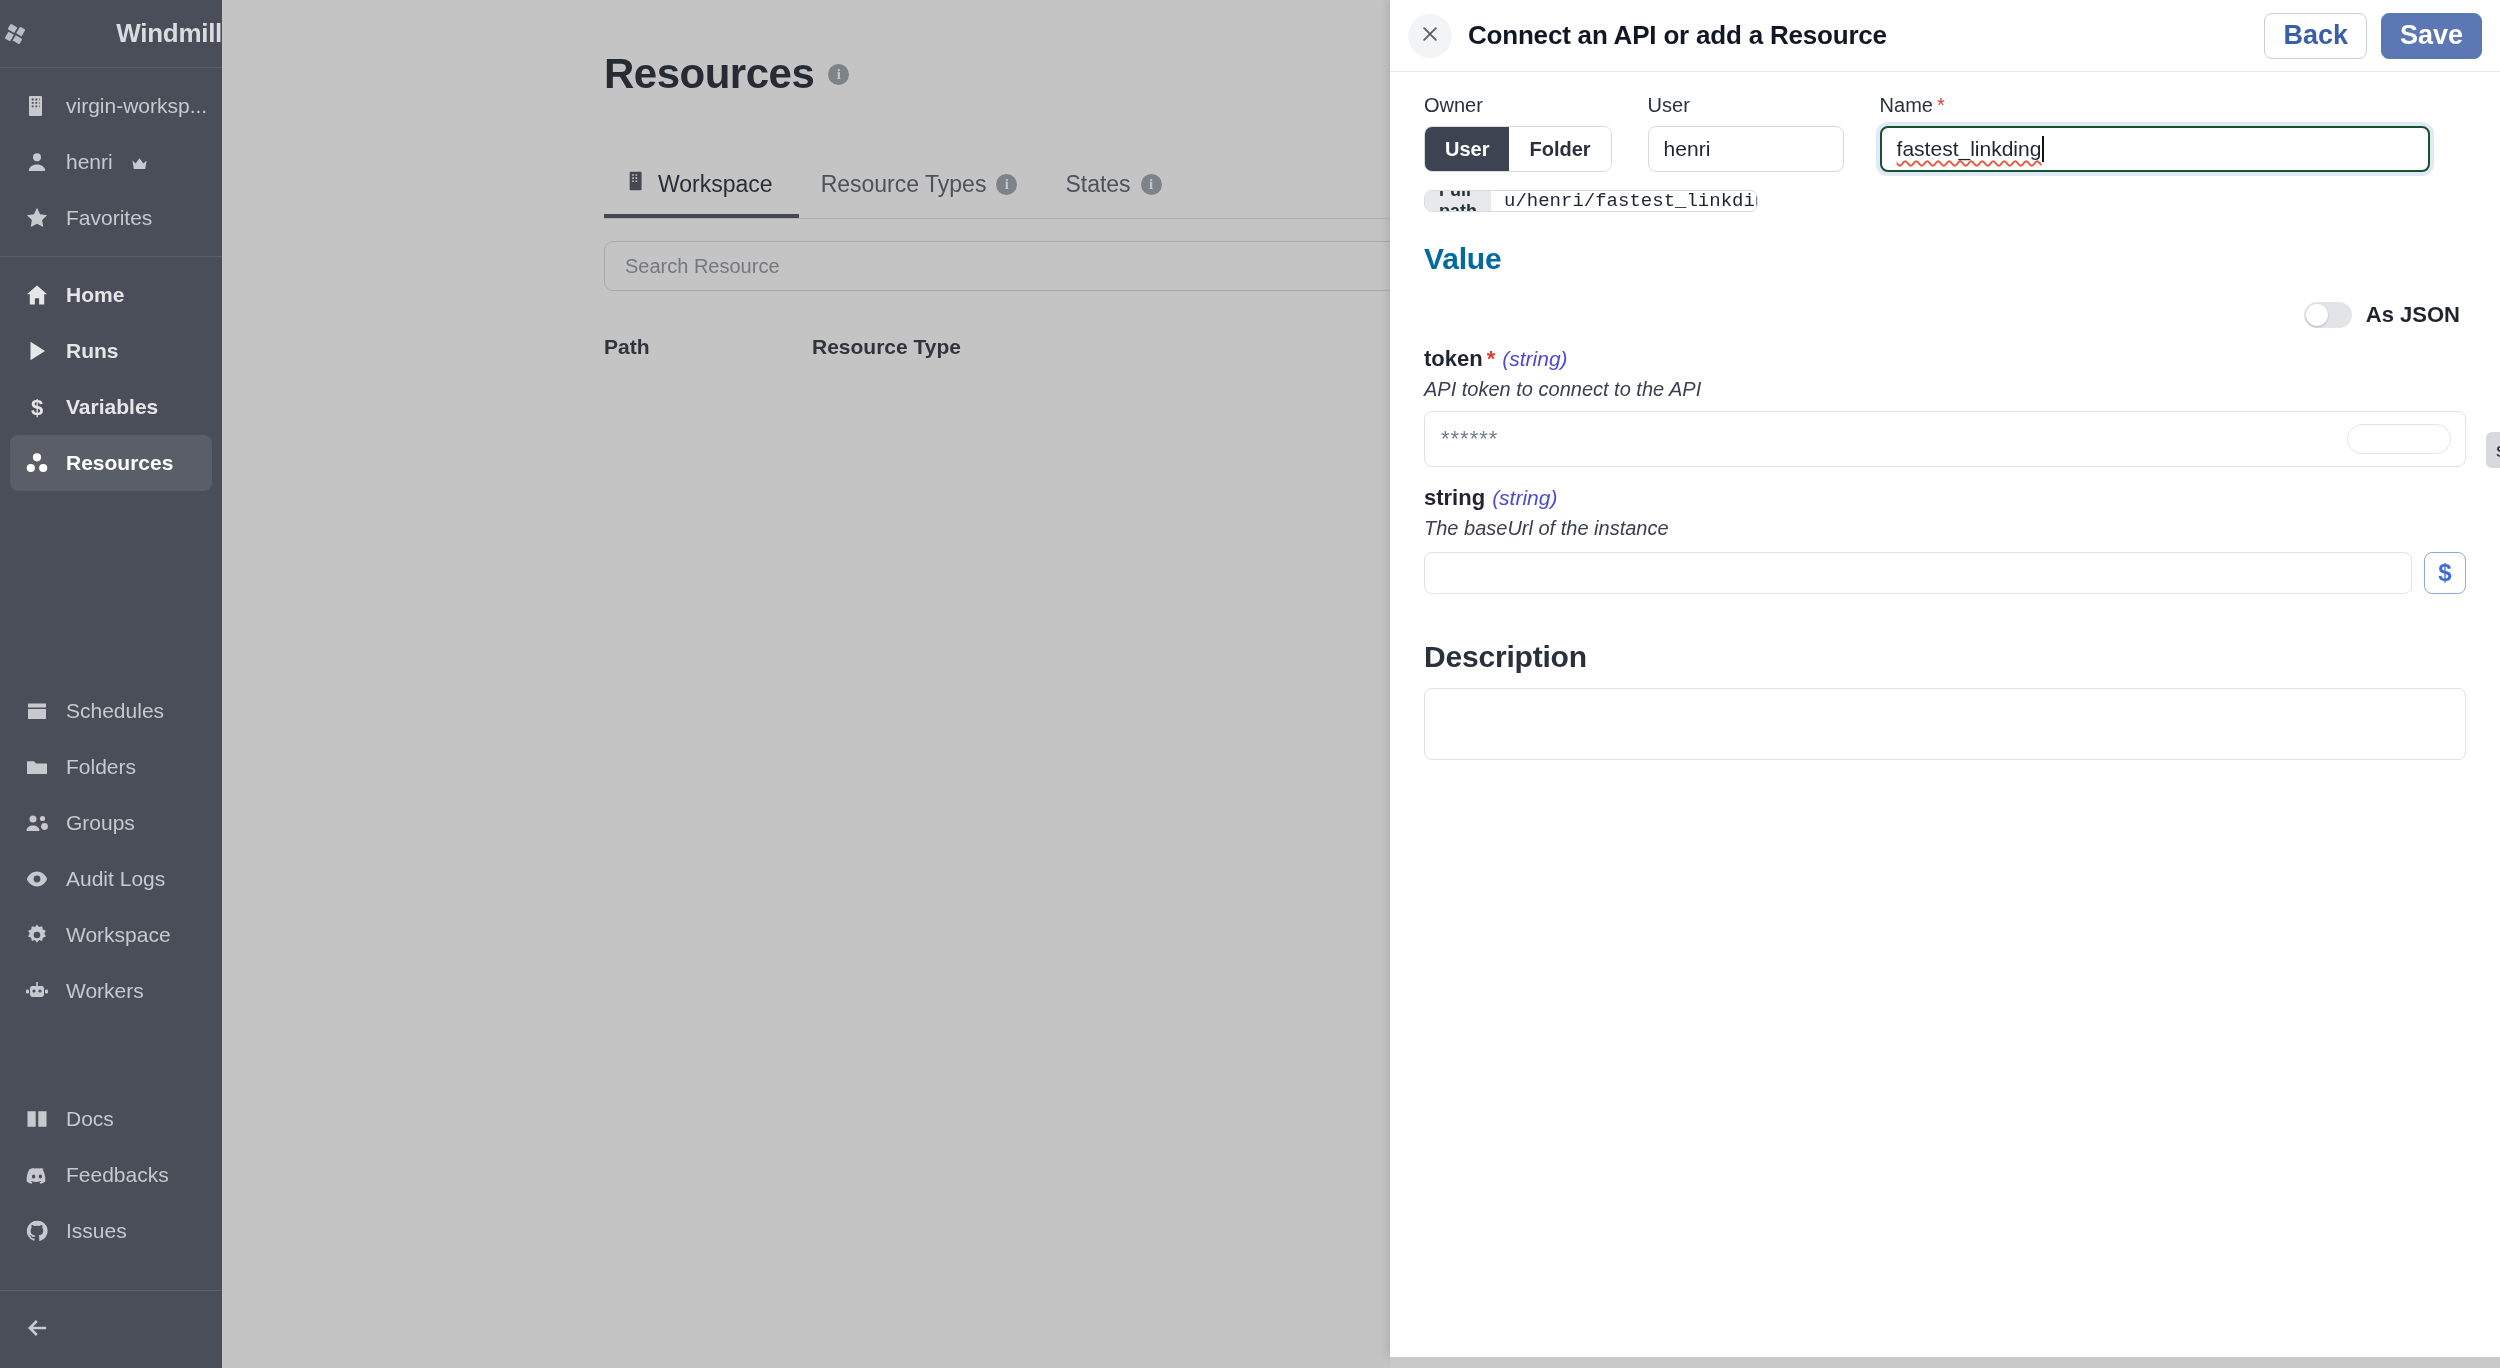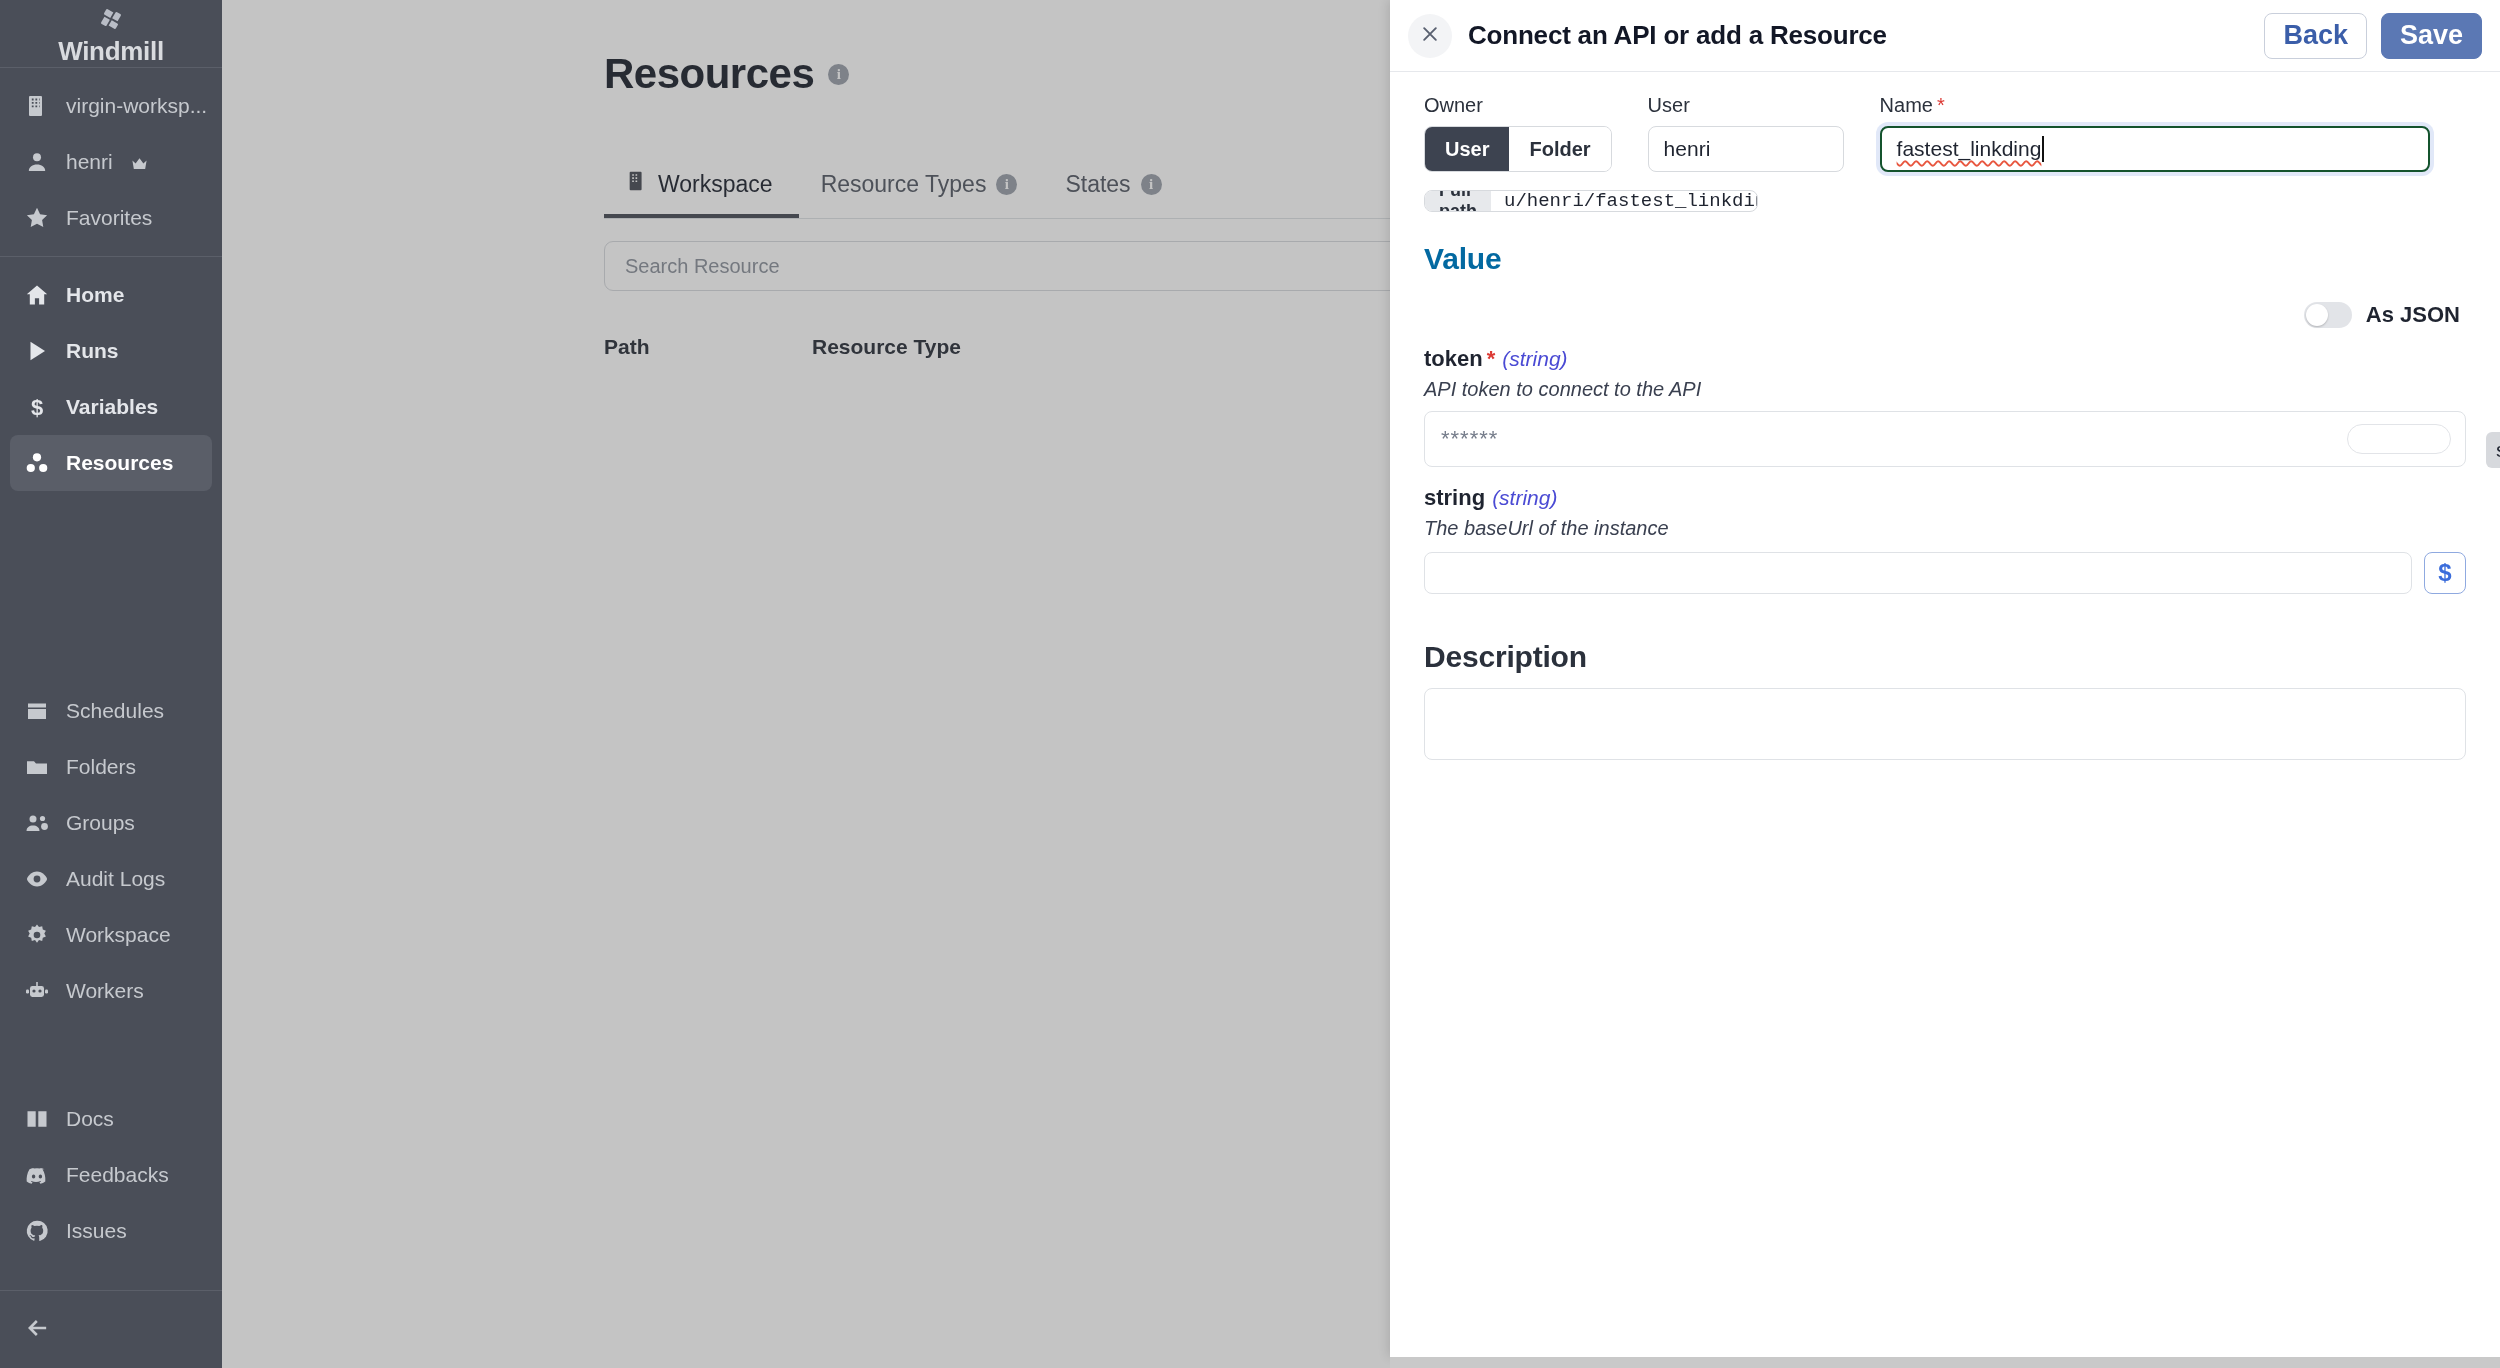--- a/index.html
+++ b/index.html
@@ -13,22 +13,22 @@
 
   
   #sidebar {
     position: absolute; left: 0; top: 0;
     width: 222px; height: 1368px;
     background: #4a4e58;
     display: flex; flex-direction: column;
     z-index: 5;
   }
   .wm-brand {
-    height: 68px; display: flex; align-items: center; justify-content: flex-end;
-    gap: 2px; border-bottom: 1px solid #5b5f69; flex-direction: column;
+    height: 68px; display: flex; align-items: center; justify-content: space-between;
+    gap: 2px; border-bottom: 1px solid #5b5f69;
   }
   .wm-brand .logo { width: 30px; height: 30px; display:block; }
   .wm-brand .brandtext {
     color: #d9dbdf; font-size: 26px; font-weight: 700; letter-spacing: -0.3px;
   }
   .nav-group { padding: 10px 0; }
   .nav-group.top { border-bottom: 1px solid #5b5f69; }
   .nav-item {
     display: flex; align-items: center; gap: 16px;
     height: 56px; margin: 0 10px; padding: 0 14px;

